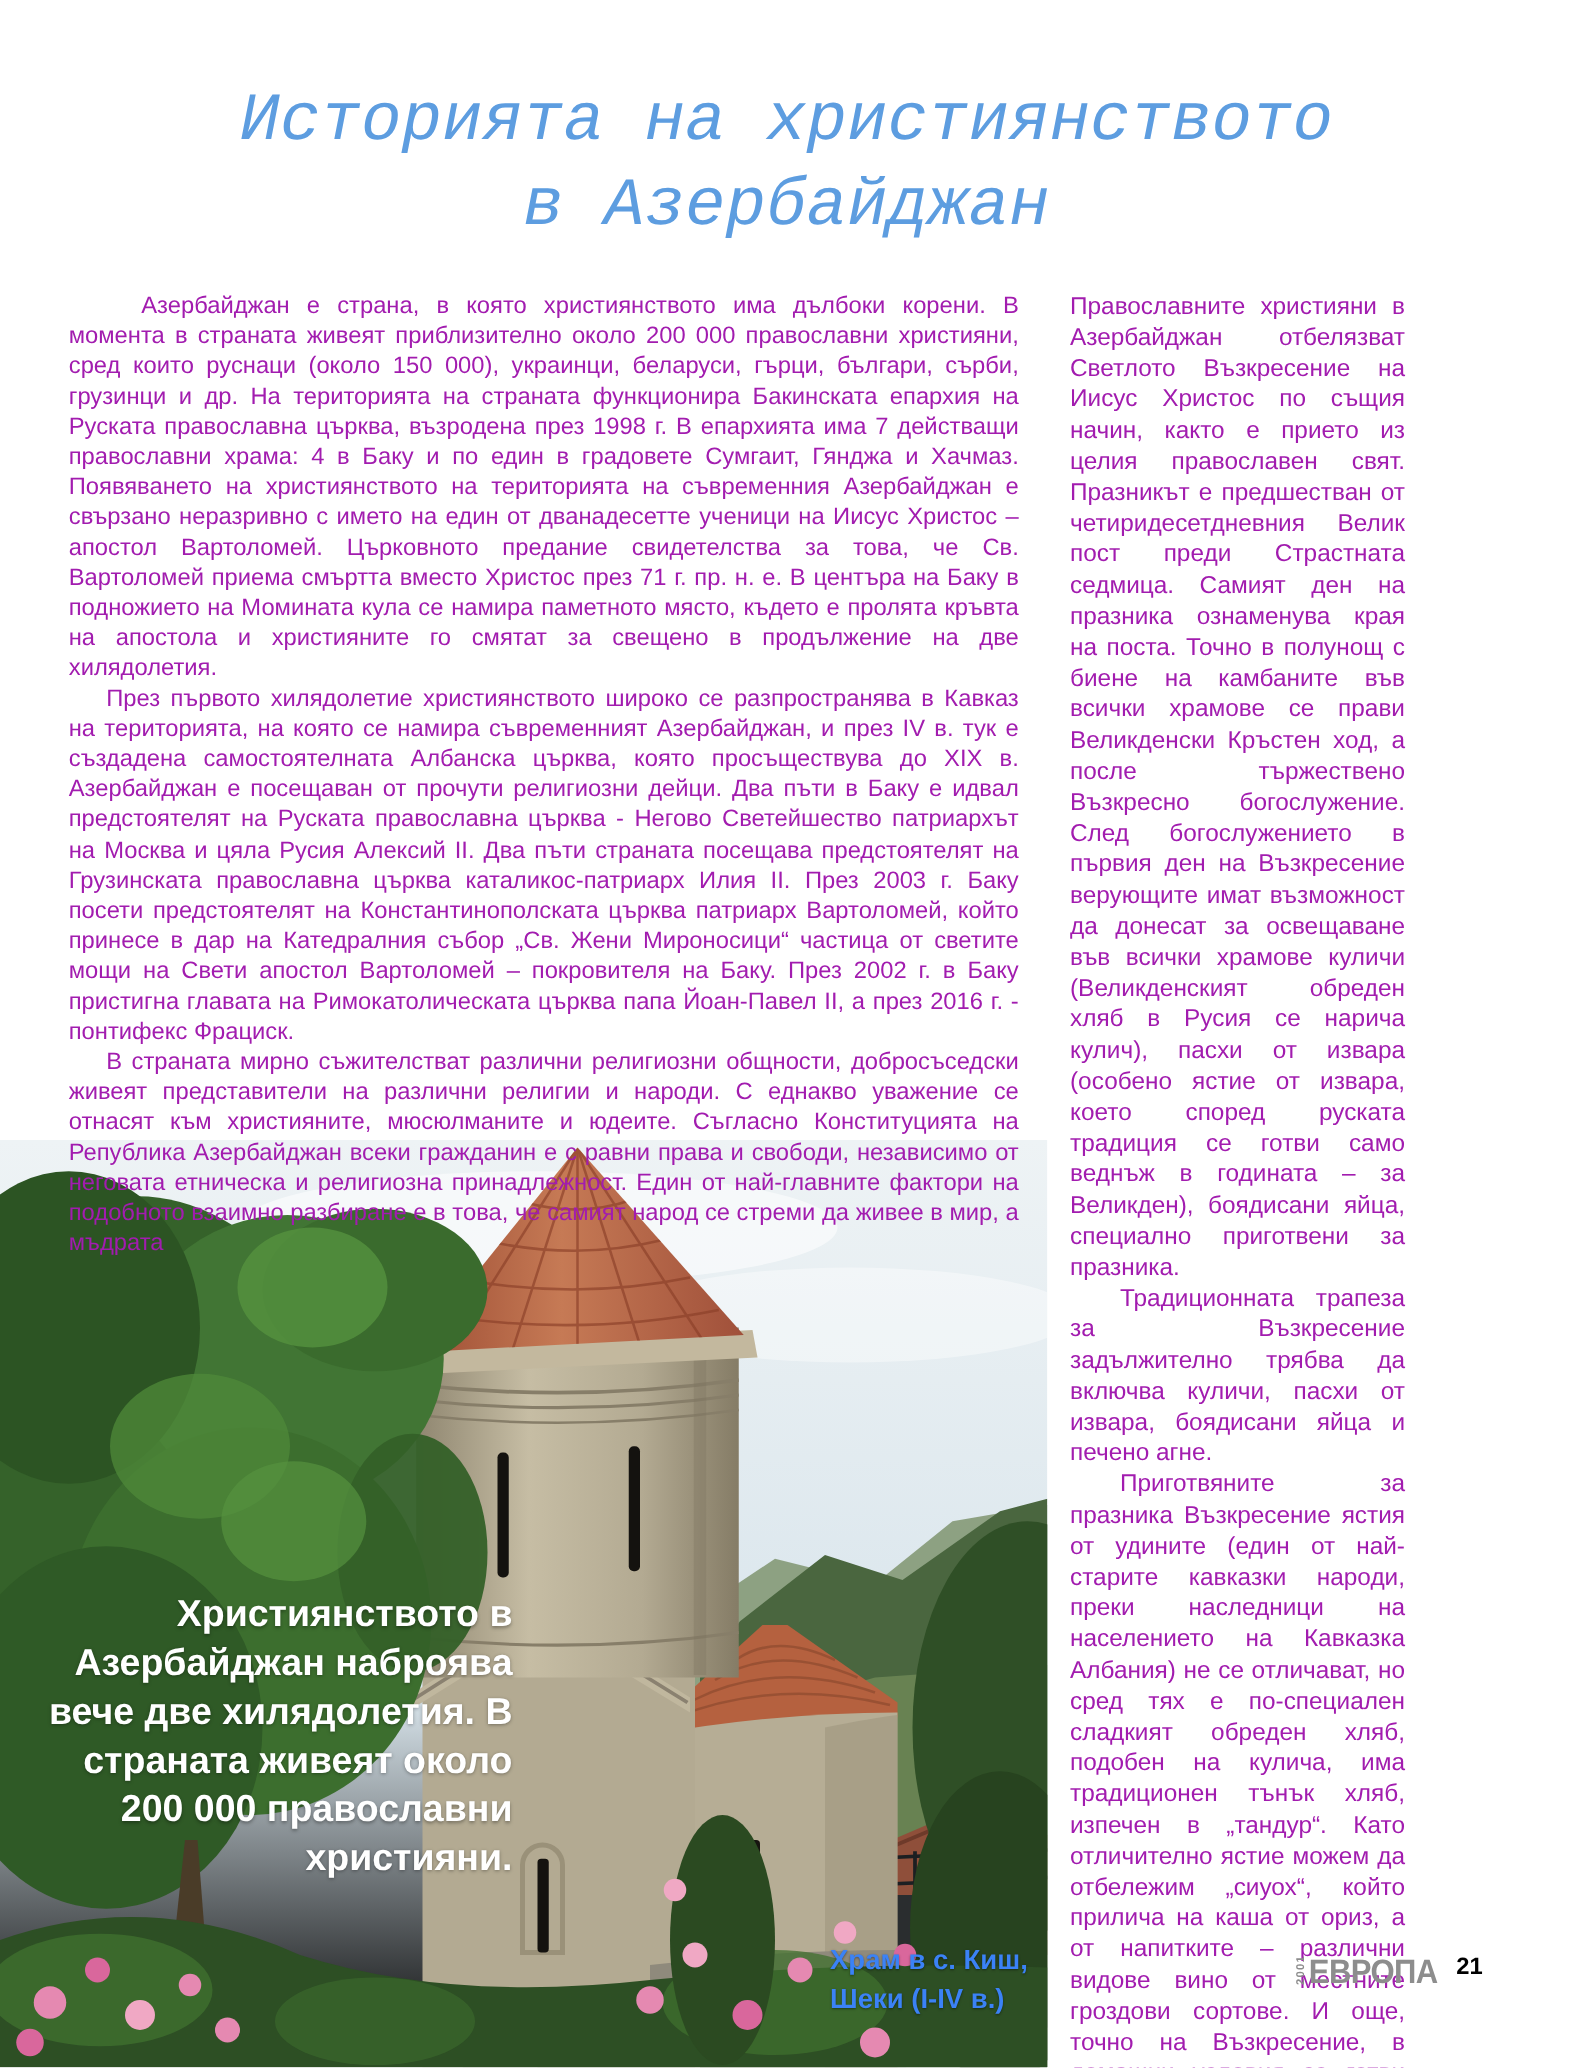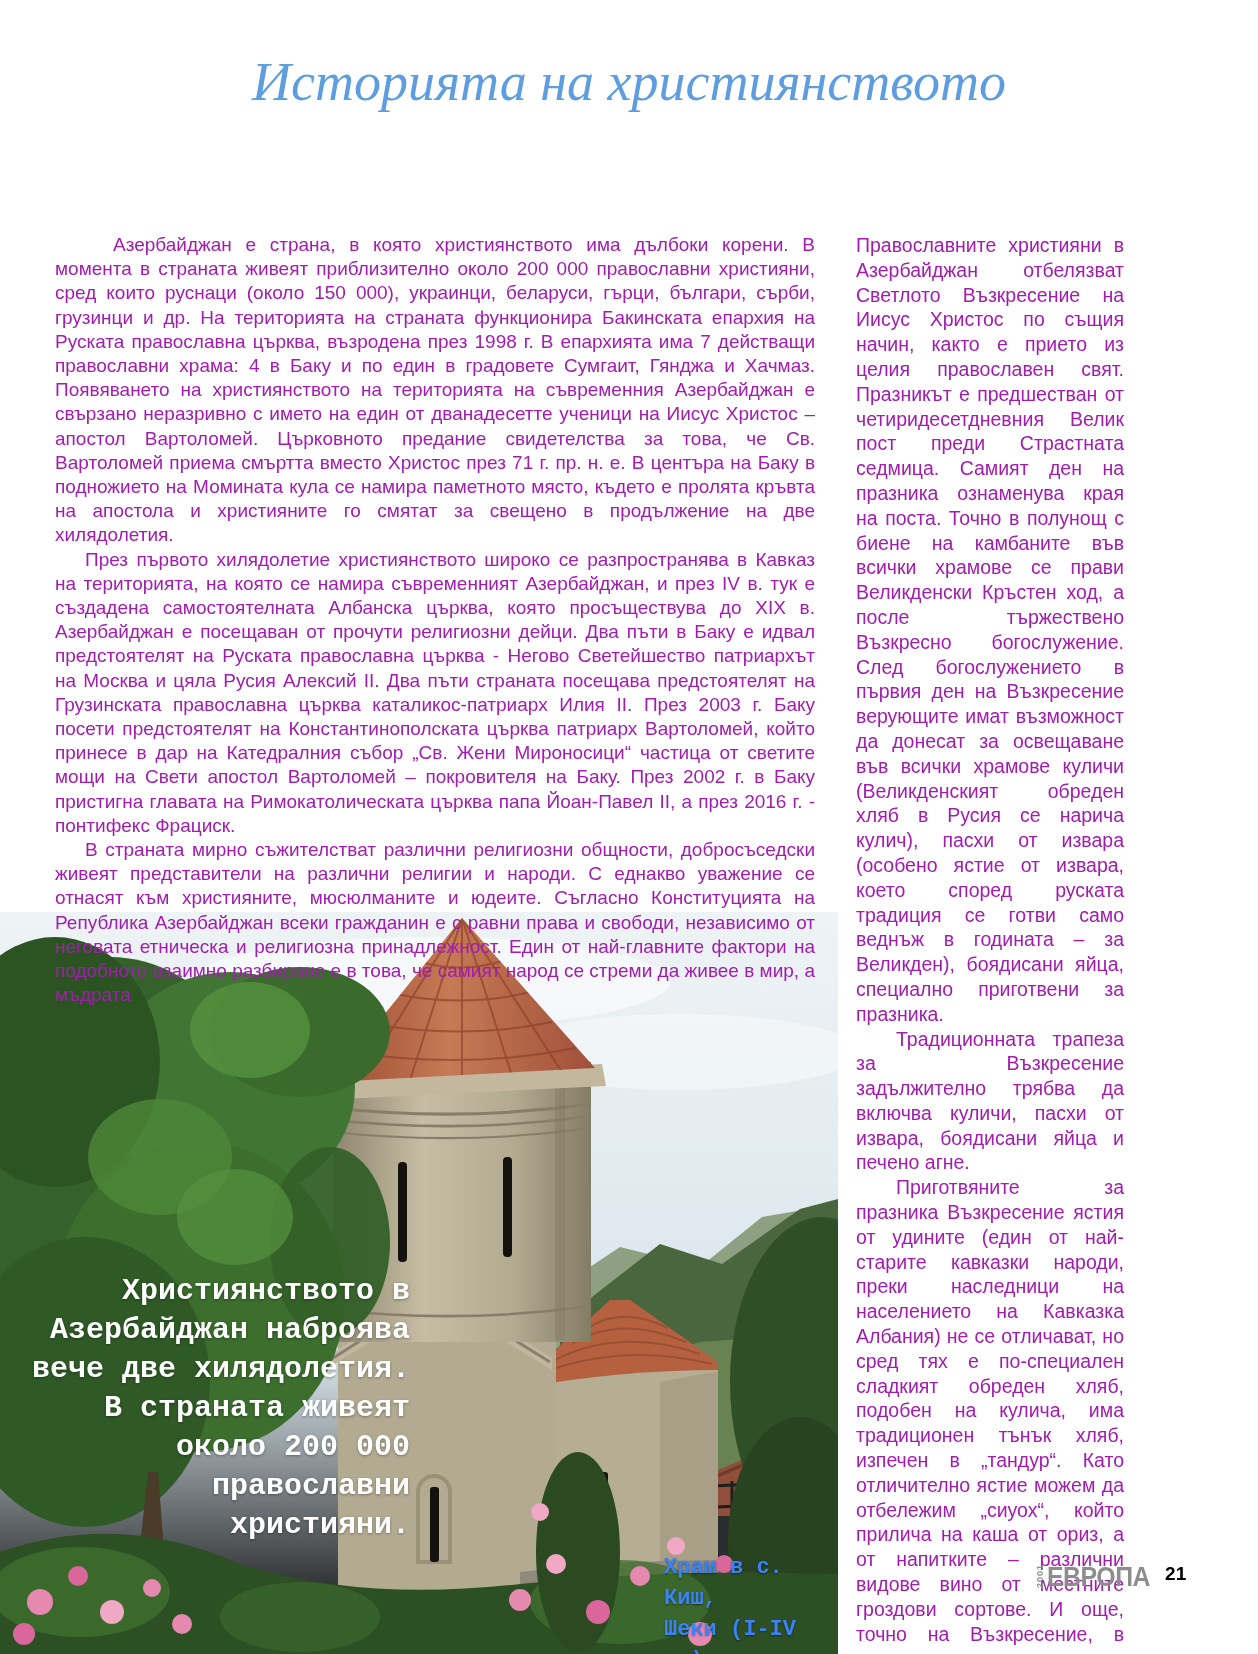--- a/index.html
+++ b/index.html
@@ -3,44 +3,44 @@
 <meta charset="utf-8">
 <style>
   html,body { margin:0; padding:0; }
   body {
     width:1258px; height:1654px;
     position:relative; overflow:hidden;
     background:#ffffff;
     font-family:"Liberation Sans", sans-serif;
   }
   .page-title {
-    position:absolute; top:48px; left:0; width:1258px;
+    position:absolute; top:64px; left:0; width:1258px;
     text-align:center;
-    font-family:Liberation Serif, serif;
+    font-family:Liberation Mono, monospace;
     font-style:italic; font-weight:normal;
     color:#5d9de0;
     font-size:54px; line-height:68px;
   }
   .column p { margin:0; text-align:justify; color:#a21caf; }
   .col-left {
     position:absolute; left:55px; top:233px; width:760px;
     font-size:19px; line-height:24.2px; z-index:2;
   }
   .col-left p { text-indent:30px; }
   .col-left p:first-child { text-indent:58px; }
   .col-right {
     position:absolute; left:856px; top:233px; width:268px;
     font-size:19.5px; line-height:24.8px; z-index:2;
   }
   .col-right p { text-indent:40px; }
   .col-right p:first-child { text-indent:0; }
 
   .photo {
     position:absolute; left:0; top:912px; width:838px; height:742px;
-    overflow:hidden; z-index:1;font-family:Liberation Mono, monospace;
+    overflow:hidden; z-index:1;
   }
   .photo svg { position:absolute; left:0; top:0; }
   .overlay-quote {
     position:absolute; left:26px; top:360px; width:384px;
     text-align:right; color:#ffffff; font-weight:bold;
     font-size:30px; line-height:39px;
     text-shadow:0 1px 3px rgba(0,0,0,.35);
     z-index:3;
   }
   .photo-caption {
@@ -68,20 +68,21 @@
   .page-number {
     color:#000000; font-weight:bold; font-size:19px; line-height:1;
     margin-left:6px;
   }
 </style>
 </head>
 <body>
 
 <div class="page-title">
   <div>Историята  на християнството</div>
+  <div>в Азербайджан</div>
 </div>
 
 <div class="column col-left">
     <p>Азербайджан е страна, в която християнството има дълбоки корени. В момента в страната живеят приблизително около 200 000 православни християни, сред които руснаци (около 150 000), украинци, беларуси, гърци, българи, сърби, грузинци и др. На територията на страната функционира Бакинската епархия на Руската православна църква, възродена през 1998 г. В епархията има 7 действащи православни храма: 4 в Баку и по един в градовете Сумгаит, Гянджа и Хачмаз. Появяването на християнството на територията на съвременния Азербайджан е свързано неразривно с името на един от дванадесетте ученици на Иисус Христос – апостол Вартоломей. Църковното предание свидетелства за това, че Св. Вартоломей  приема смъртта вместо Христос през 71 г. пр. н. е. В центъра на Баку в подножието на Момината кула се намира паметното място, където е пролята кръвта на апостола и християните го смятат за свещено в продължение на две хилядолетия.</p>
     <p>През първото хилядолетие християнството широко се разпространява в Кавказ на територията, на която се намира съвременният Азербайджан, и през IV в. тук е създадена самостоятелната Албанска църква, която просъществува  до XIX в. Азербайджан е посещаван от прочути религиозни дейци. Два пъти в Баку е идвал предстоятелят на Руската православна църква - Негово Светейшество патриархът на Москва и цяла Русия  Алексий II.  Два пъти страната  посещава предстоятелят на Грузинската православна църква каталикос-патриарх Илия II. През 2003 г. Баку посети предстоятелят на Константинополската църква патриарх Вартоломей, който принесе в дар на Катедралния събор „Св. Жени Мироносици“ частица от светите мощи на Свети апостол Вартоломей – покровителя на Баку. През 2002 г. в Баку пристигна главата на Римокатолическата църква папа Йоан-Павел II, а през 2016 г. - понтифекс Фрациск.</p>
     <p>В страната мирно съжителстват различни религиозни общности, добросъседски живеят представители на различни религии и народи. С еднакво уважение се отнасят към християните, мюсюлманите и юдеите. Съгласно Конституцията на Република Азербайджан всеки гражданин е с равни права и свободи, независимо от неговата етническа и религиозна принадлежност.  Един от най-главните фактори на подобното взаимно разбиране е в това, че самият народ се стреми да живее в мир, а мъдрата</p>
   </div>
 <div class="column col-right">
     <p>Православните християни в Азербайджан отбелязват Светлото Възкресение на Иисус Христос по същия начин, както е прието из целия православен свят. Празникът е предшестван от четиридесетдневния Велик пост преди Страстната седмица. Самият ден на празника ознаменува края на поста. Точно в полунощ с биене на камбаните във всички храмове се прави Великденски Кръстен ход, а после тържествено Възкресно богослужение. След богослужението в първия ден на Възкресение верующите имат възможност да донесат за освещаване във всички храмове куличи (Великденският обреден хляб в Русия се нарича кулич), пасхи от извара (особено ястие от извара, което според руската традиция се готви само веднъж в годината – за Великден), боядисани яйца, специално приготвени за празника.</p>
     <p>Традиционната трапеза за Възкресение задължително трябва да включва куличи, пасхи от извара, боядисани яйца и печено агне.</p>

